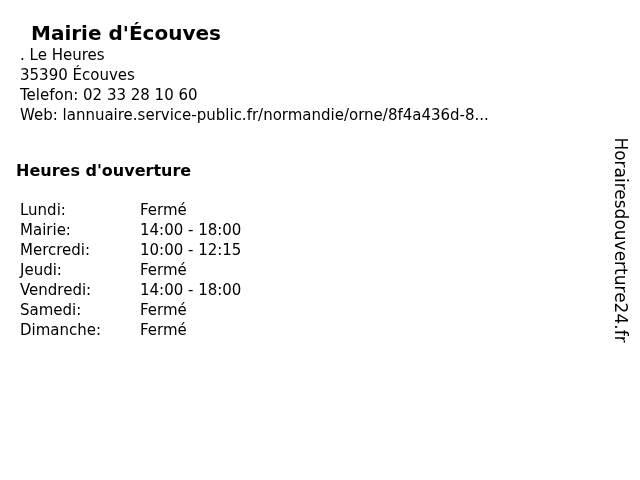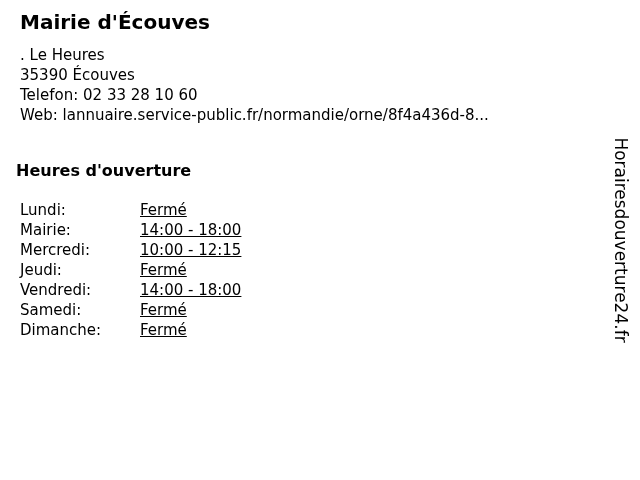--- a/index.html
+++ b/index.html
@@ -12,21 +12,21 @@
     position: relative;
     overflow: hidden;
     background: #ffffff;
     color: #000000;
     font-family: "DejaVu Sans", "Liberation Sans", sans-serif;
   }
   .page-title {
     position: absolute;
     top: 10px;
     left: 20px;
-    margin: 0;
+    margin: 11px;
     font-size: 20px;
     line-height: 24px;
     font-weight: 700;
     white-space: nowrap;
   }
   .contact-block {
     position: absolute;
     top: 45px;
     left: 20px;
     font-size: 15px;
@@ -52,21 +52,20 @@
   }
   .hours-row {
     display: flex;
   }
   .hours-day {
     width: 120px;
     white-space: nowrap;
   }
   .hours-time {
     white-space: nowrap;
-    text-decoration: underline;
   }
   .watermark {
     position: absolute;
     right: 7px;
     top: 50%;
     transform: translateY(-50%);
     writing-mode: vertical-rl;
     font-size: 17px;
     line-height: 25px;
     white-space: nowrap;

